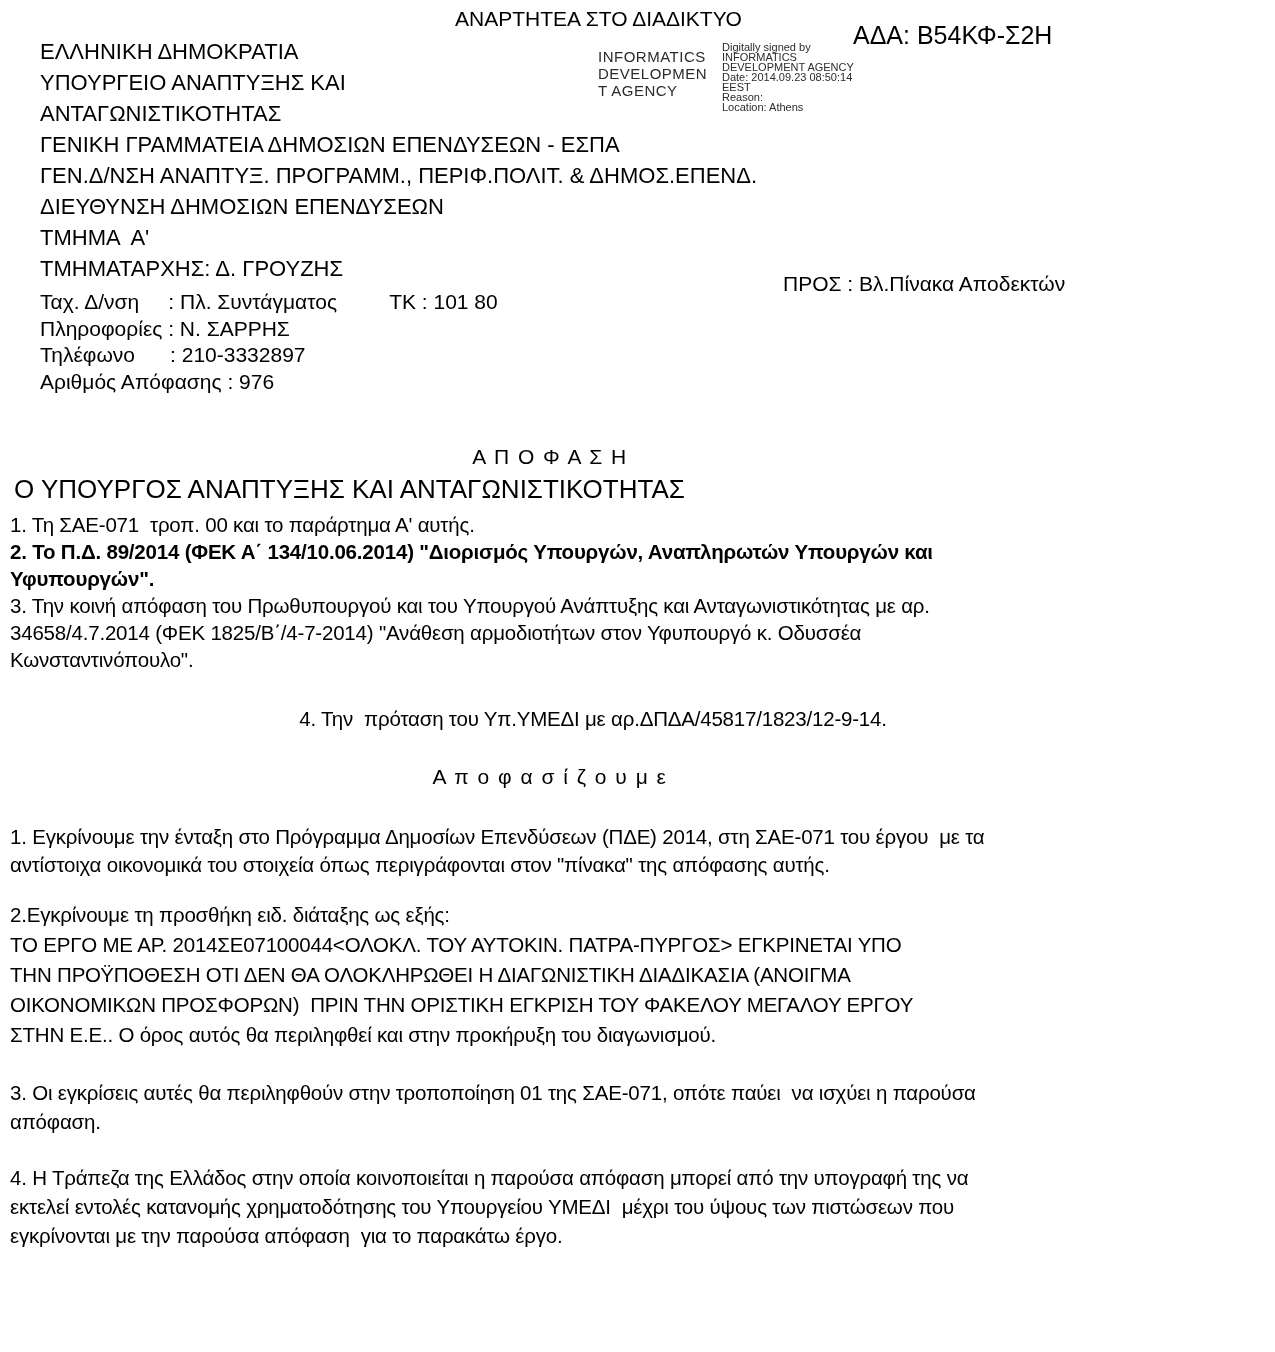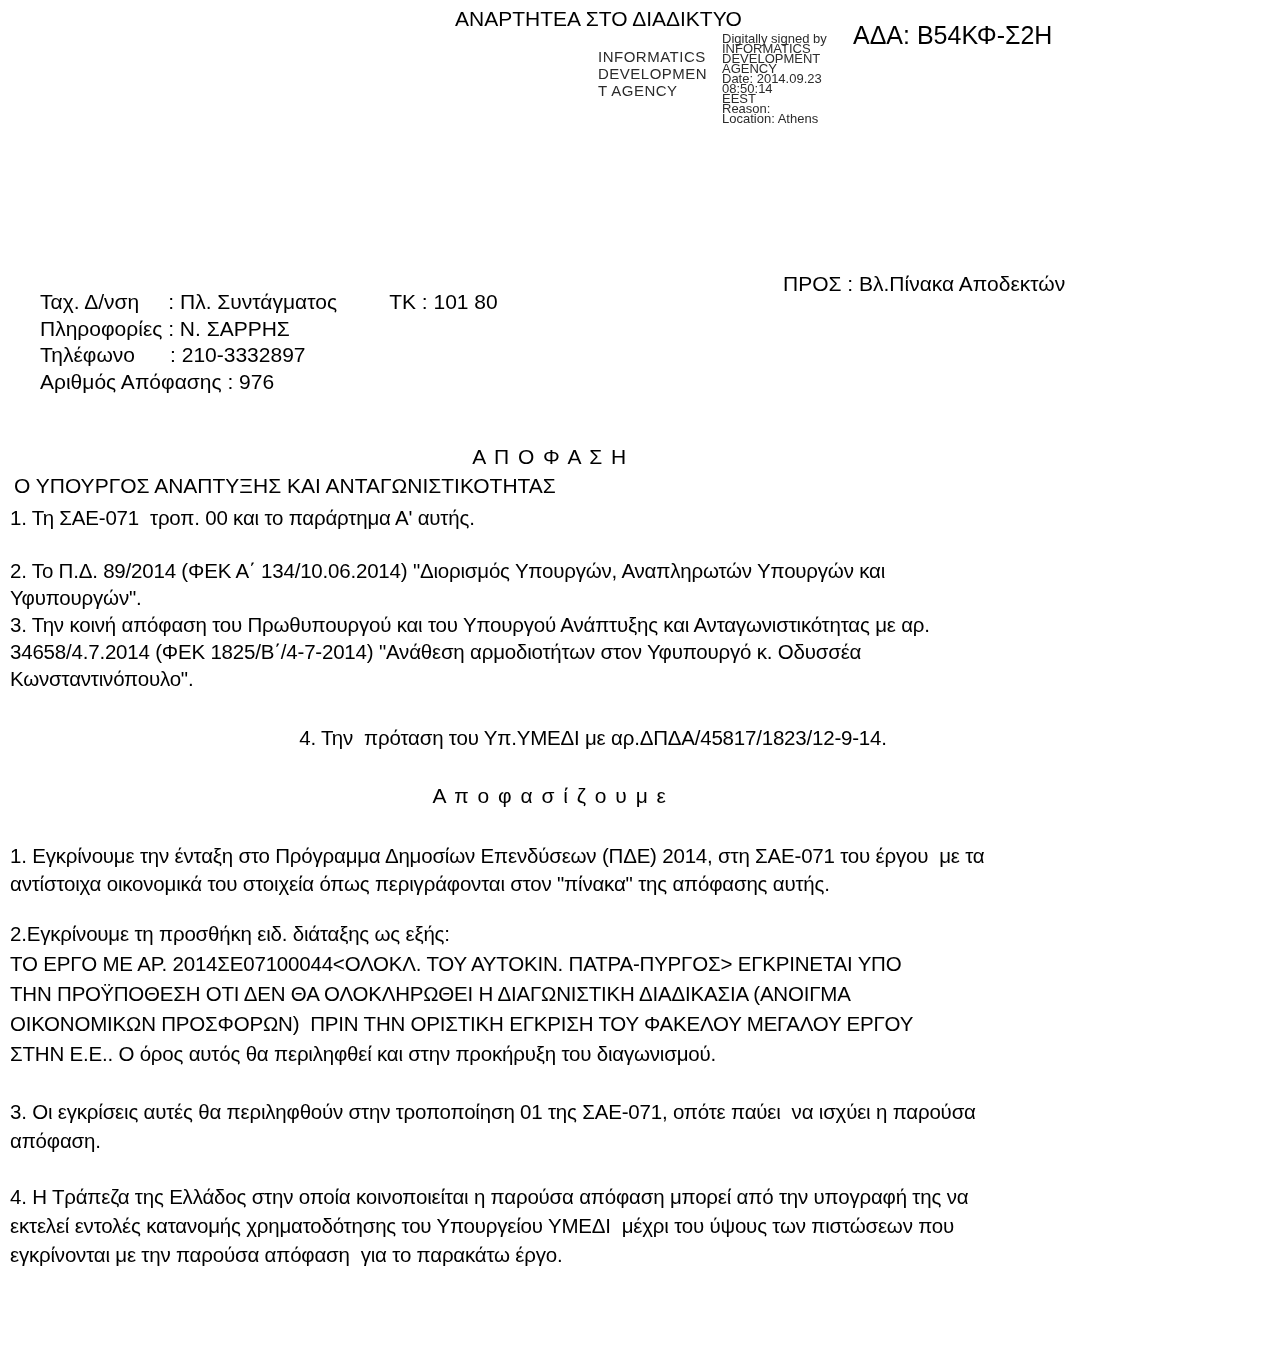--- a/index.html
+++ b/index.html
@@ -25,22 +25,22 @@
   .agency {
     position: absolute; left: 40px; top: 36px;
     font-size: 22px; line-height: 31px; white-space: pre-wrap;
   }
   .sig-large {
     position: absolute; left: 598px; top: 48px; width: 140px;
     font-size: 15px; line-height: 17px; letter-spacing: 0.5px;
     color: #2b2b2b; white-space: pre-wrap;
   }
   .sig-small {
-    position: absolute; left: 722px; top: 34px; width: 150px;
-    font-size: 13px; line-height: 10px;
+    position: absolute; left: 722px; top: 42px; width: 150px;
+    font-size: 11px; line-height: 10px;
     color: #2b2b2b; white-space: pre-wrap;
   }
   .meta { position: absolute; left: 785px; top: 191px; font-size: 21px; }
   .meta-row { display: flex; line-height: 31px; }
   .meta-label {
     font-family: "Liberation Serif", serif;
     font-size: 20px; min-width: 83px; white-space: pre;
   }
   .meta-value { white-space: pre; }
   .pros {
@@ -52,44 +52,52 @@
     font-size: 21px; line-height: 26.5px; white-space: pre-wrap;
   }
   
   .doc-body { position: absolute; top: 437px; left: 0; width: 1194px; }
   .h-center {
     width: 1100px; text-align: center;
     font-size: 21px; letter-spacing: 1.5px; white-space: pre;
   }
   .h-apofasi { margin-top: 8px; }
   .h-decide  { margin-top: 33px; text-align: center; }
-  .minister { margin: 5px 0 0 14px; font-size: 21px; white-space: pre; }
+  .minister { margin: 5px 0 0 14px; font-size: 26px; white-space: pre; }
   .having   { margin: 4px 0 0 24px; font-size: 21px; white-space: pre; }
   .para {
     margin-left: 10px; margin-right: 18px;
     font-size: 20.5px; letter-spacing: -0.2px;
     white-space: pre-wrap;
   }
   .c1 { margin-top: 6px;  line-height: 27px; }
-  .c2 { margin-top: 26px; line-height: 27px; }
+  .c2 { line-height: 27px; font-weight: bold; }
   .c3 { line-height: 27px; }
   .c4 { margin-top: 32px; line-height: 27px; text-align: center; }
   .d1 { margin-top: 34px; line-height: 28px; }
   .d2 { margin-top: 21px; line-height: 30px; }
   .d3 { margin-top: 28px; line-height: 29px; }
   .d4 { margin-top: 27px; line-height: 29px; }
 </style>
 </head>
 <body>
 
 <div class="page">
 
   <div class="top">
     <div class="top-label">ΑΝΑΡΤΗΤΕΑ ΣΤΟ ΔΙΑΔΙΚΤΥΟ</div>
     <div class="ada">ΑΔΑ: Β54ΚΦ-Σ2Η</div>
+    <div class="agency">ΕΛΛΗΝΙΚΗ ΔΗΜΟΚΡΑΤΙΑ
+ΥΠΟΥΡΓΕΙΟ ΑΝΑΠΤΥΞΗΣ ΚΑΙ
+ΑΝΤΑΓΩΝΙΣΤΙΚΟΤΗΤΑΣ
+ΓΕΝΙΚΗ ΓΡΑΜΜΑΤΕΙΑ ΔΗΜΟΣΙΩΝ ΕΠΕΝΔΥΣΕΩΝ - ΕΣΠΑ
+ΓΕΝ.Δ/ΝΣΗ ΑΝΑΠΤΥΞ. ΠΡΟΓΡΑΜΜ., ΠΕΡΙΦ.ΠΟΛΙΤ. &amp; ΔΗΜΟΣ.ΕΠΕΝΔ.
+ΔΙΕΥΘΥΝΣΗ ΔΗΜΟΣΙΩΝ ΕΠΕΝΔΥΣΕΩΝ
+ΤΜΗΜΑ  Α'
+ΤΜΗΜΑΤΑΡΧΗΣ: Δ. ΓΡΟΥΖΗΣ</div>
 
     <div class="sig-large">INFORMATICS
 DEVELOPMEN
 T AGENCY</div>
     <div class="sig-small">Digitally signed by
 INFORMATICS
 DEVELOPMENT AGENCY
 Date: 2014.09.23 08:50:14
 EEST
 Reason:

